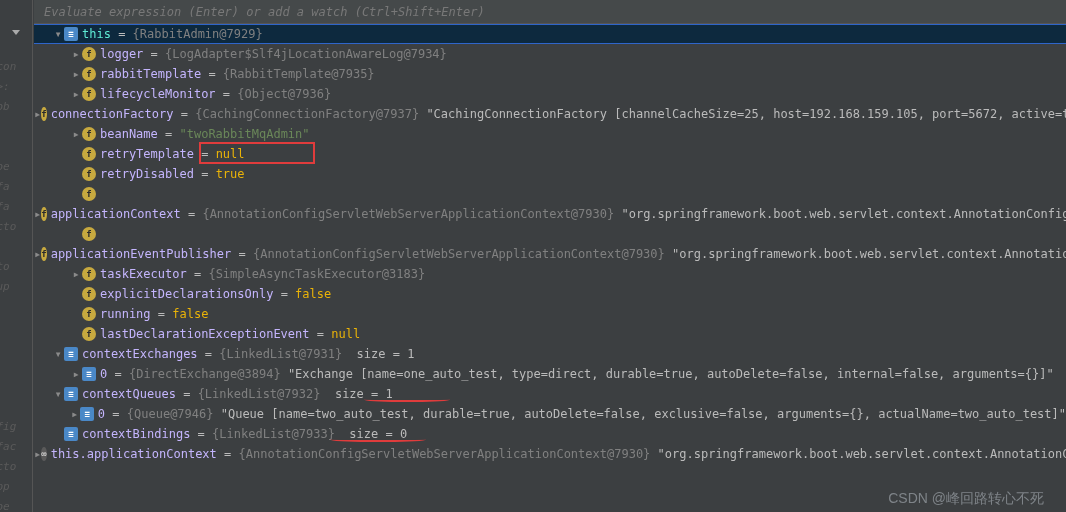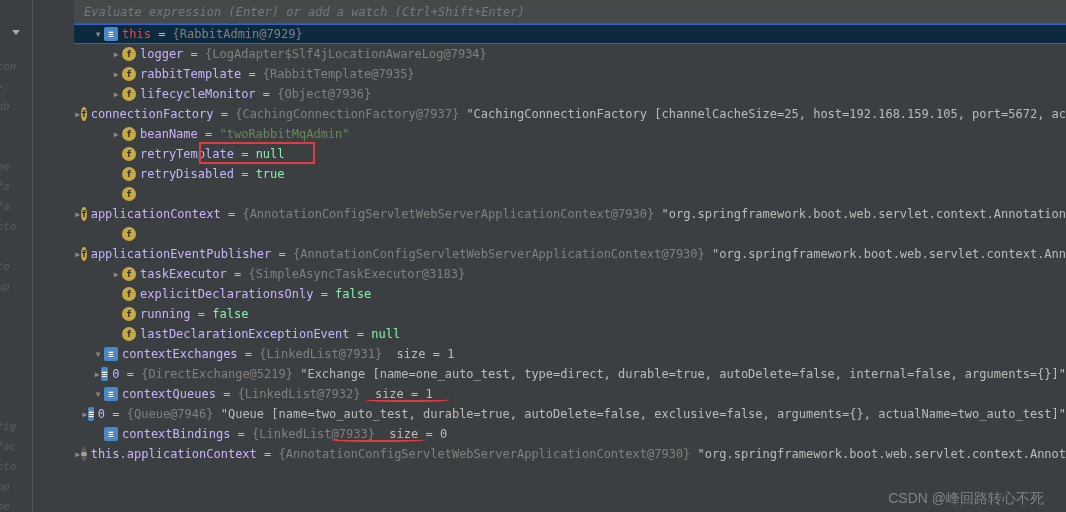--- a/index.html
+++ b/index.html
@@ -53,21 +53,20 @@
   border-left: 4px solid transparent;
   border-right: 4px solid transparent;
   border-top: 5px solid #aaa;
 }
 .main {
   position: absolute;
   left: 34px;
   top: 0;
   right: 0;
   bottom: 0;
-  margin-left: 40px;
 }
 .eval-bar {
   height: 24px;
   line-height: 24px;
   padding-left: 10px;
   background: #45494a;
   color: #787878;
   font-style: italic;
   border-bottom: 1px solid #555;
 }
@@ -108,26 +107,26 @@
   vertical-align: middle;
   font-size: 9px;
   line-height: 14px;
   text-align: center;
   font-weight: bold;
 }
 .icon-f { background: #c7a93f; color: #2b2b2b; }
 .icon-stack { background: #4a88c7; color: #fff; border-radius: 2px; }
 .icon-link { background: #5a5a5a; color: #ccc; }
 .fname { color: #c4b5fd; }
-.keyword { color: #ef4444; }
+.keyword { color: #5eead4; }
 .equals { color: #bbbbbb; }
 .objref { color: #808080; }
 .strval { color: #6a8759; }
 .plain { color: #bbbbbb; }
-.boolnull { color: #86efac; text-align: center; }
+.boolnull { color: #eab308; text-align: center; }
 .highlight-box {
   position: absolute;
   border: 2px solid #e03c3c;
   pointer-events: none;
 }
 .underline-red {
   position: absolute;
   height: 6px;
   border-bottom: 2px solid #e03c3c;
   border-radius: 0 0 40% 40%;
@@ -264,21 +263,21 @@
       <div class="row">
         <span class="indent indent-1"></span>
         <span class="arrow">▾</span>
         <span class="icon icon-stack">≡</span>
         <span><span class="fname">contextExchanges</span> <span class="equals">=</span> <span class="objref">{LinkedList@7931}</span>&nbsp;&nbsp;<span class="plain">size = 1</span></span>
       </div>
       <div class="row">
         <span class="indent indent-2"></span>
         <span class="arrow">▸</span>
         <span class="icon icon-stack">≡</span>
-        <span><span class="fname">0</span> <span class="equals">=</span> <span class="objref">{DirectExchange@5219}</span> <span class="plain">"Exchange [name=one_auto_test, type=direct, durable=true, autoDelete=false, internal=false, arguments={}]"</span></span>
+        <span><span class="fname">0</span> <span class="equals">=</span> <span class="objref">{DirectExchange@3894}</span> <span class="plain">"Exchange [name=one_auto_test, type=direct, durable=true, autoDelete=false, internal=false, arguments={}]"</span></span>
       </div>
       <div class="row">
         <span class="indent indent-1"></span>
         <span class="arrow">▾</span>
         <span class="icon icon-stack">≡</span>
         <span><span class="fname">contextQueues</span> <span class="equals">=</span> <span class="objref">{LinkedList@7932}</span>&nbsp;&nbsp;<span class="plain">size = 1</span></span>
       </div>
       <div class="row">
         <span class="indent indent-2"></span>
         <span class="arrow">▸</span>

